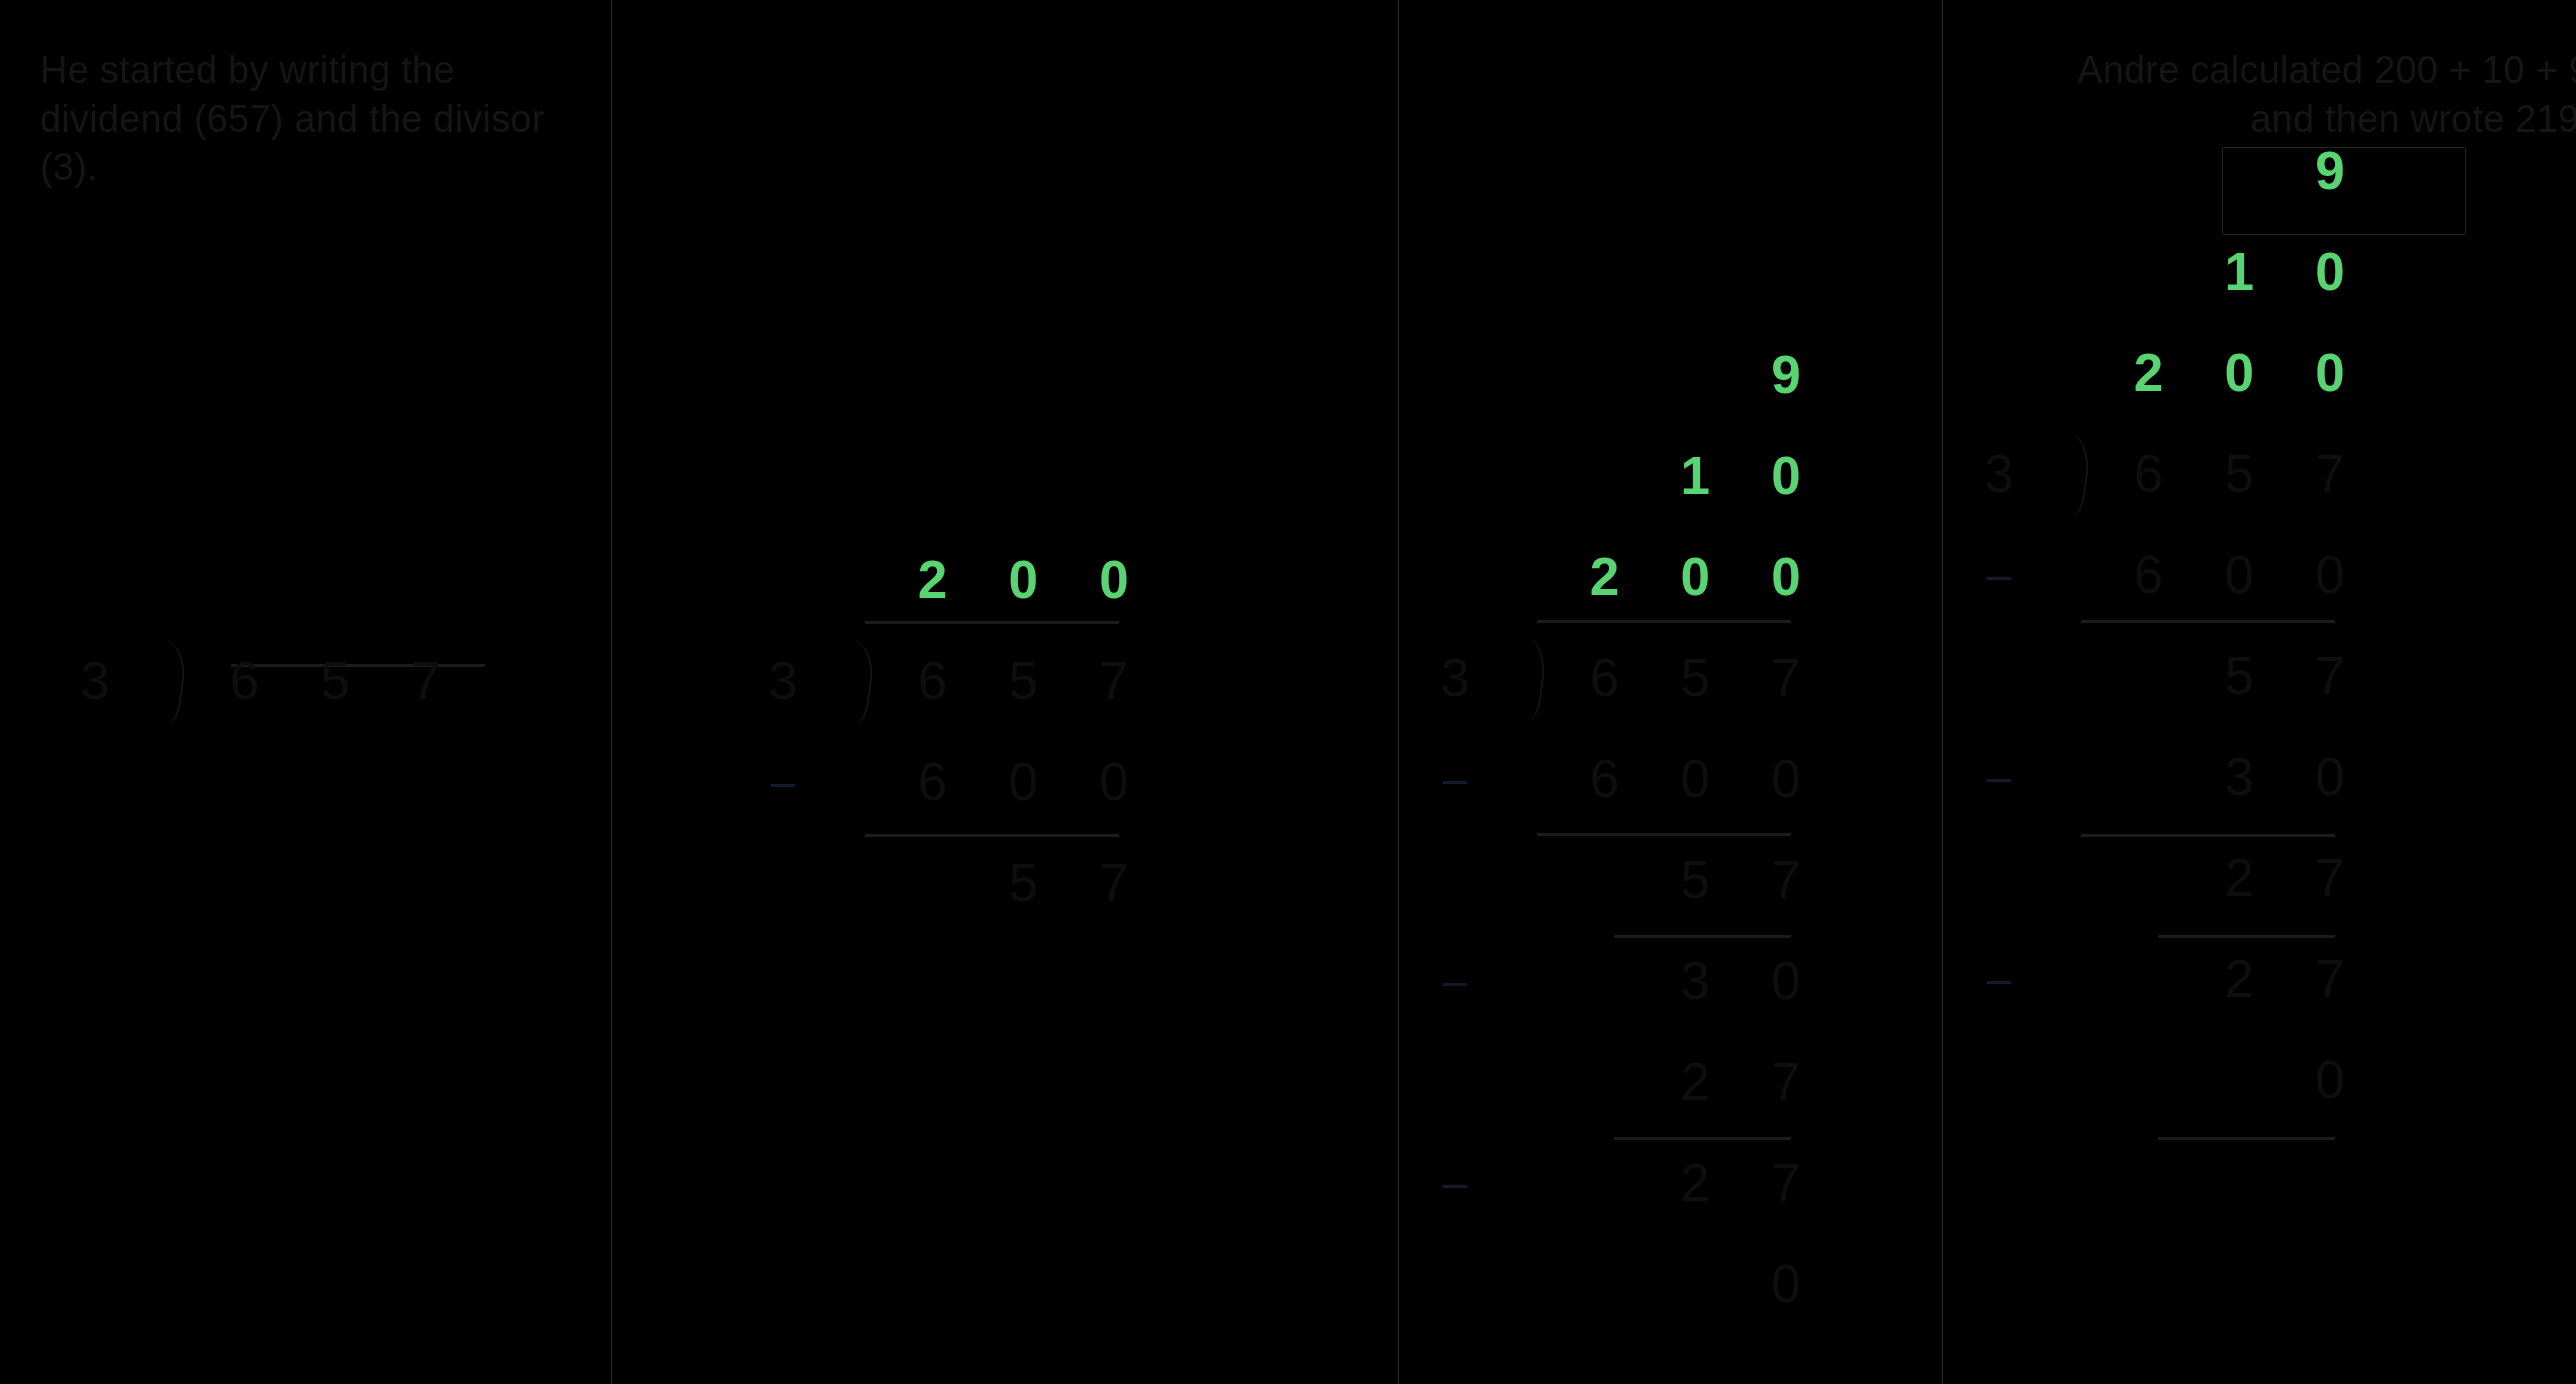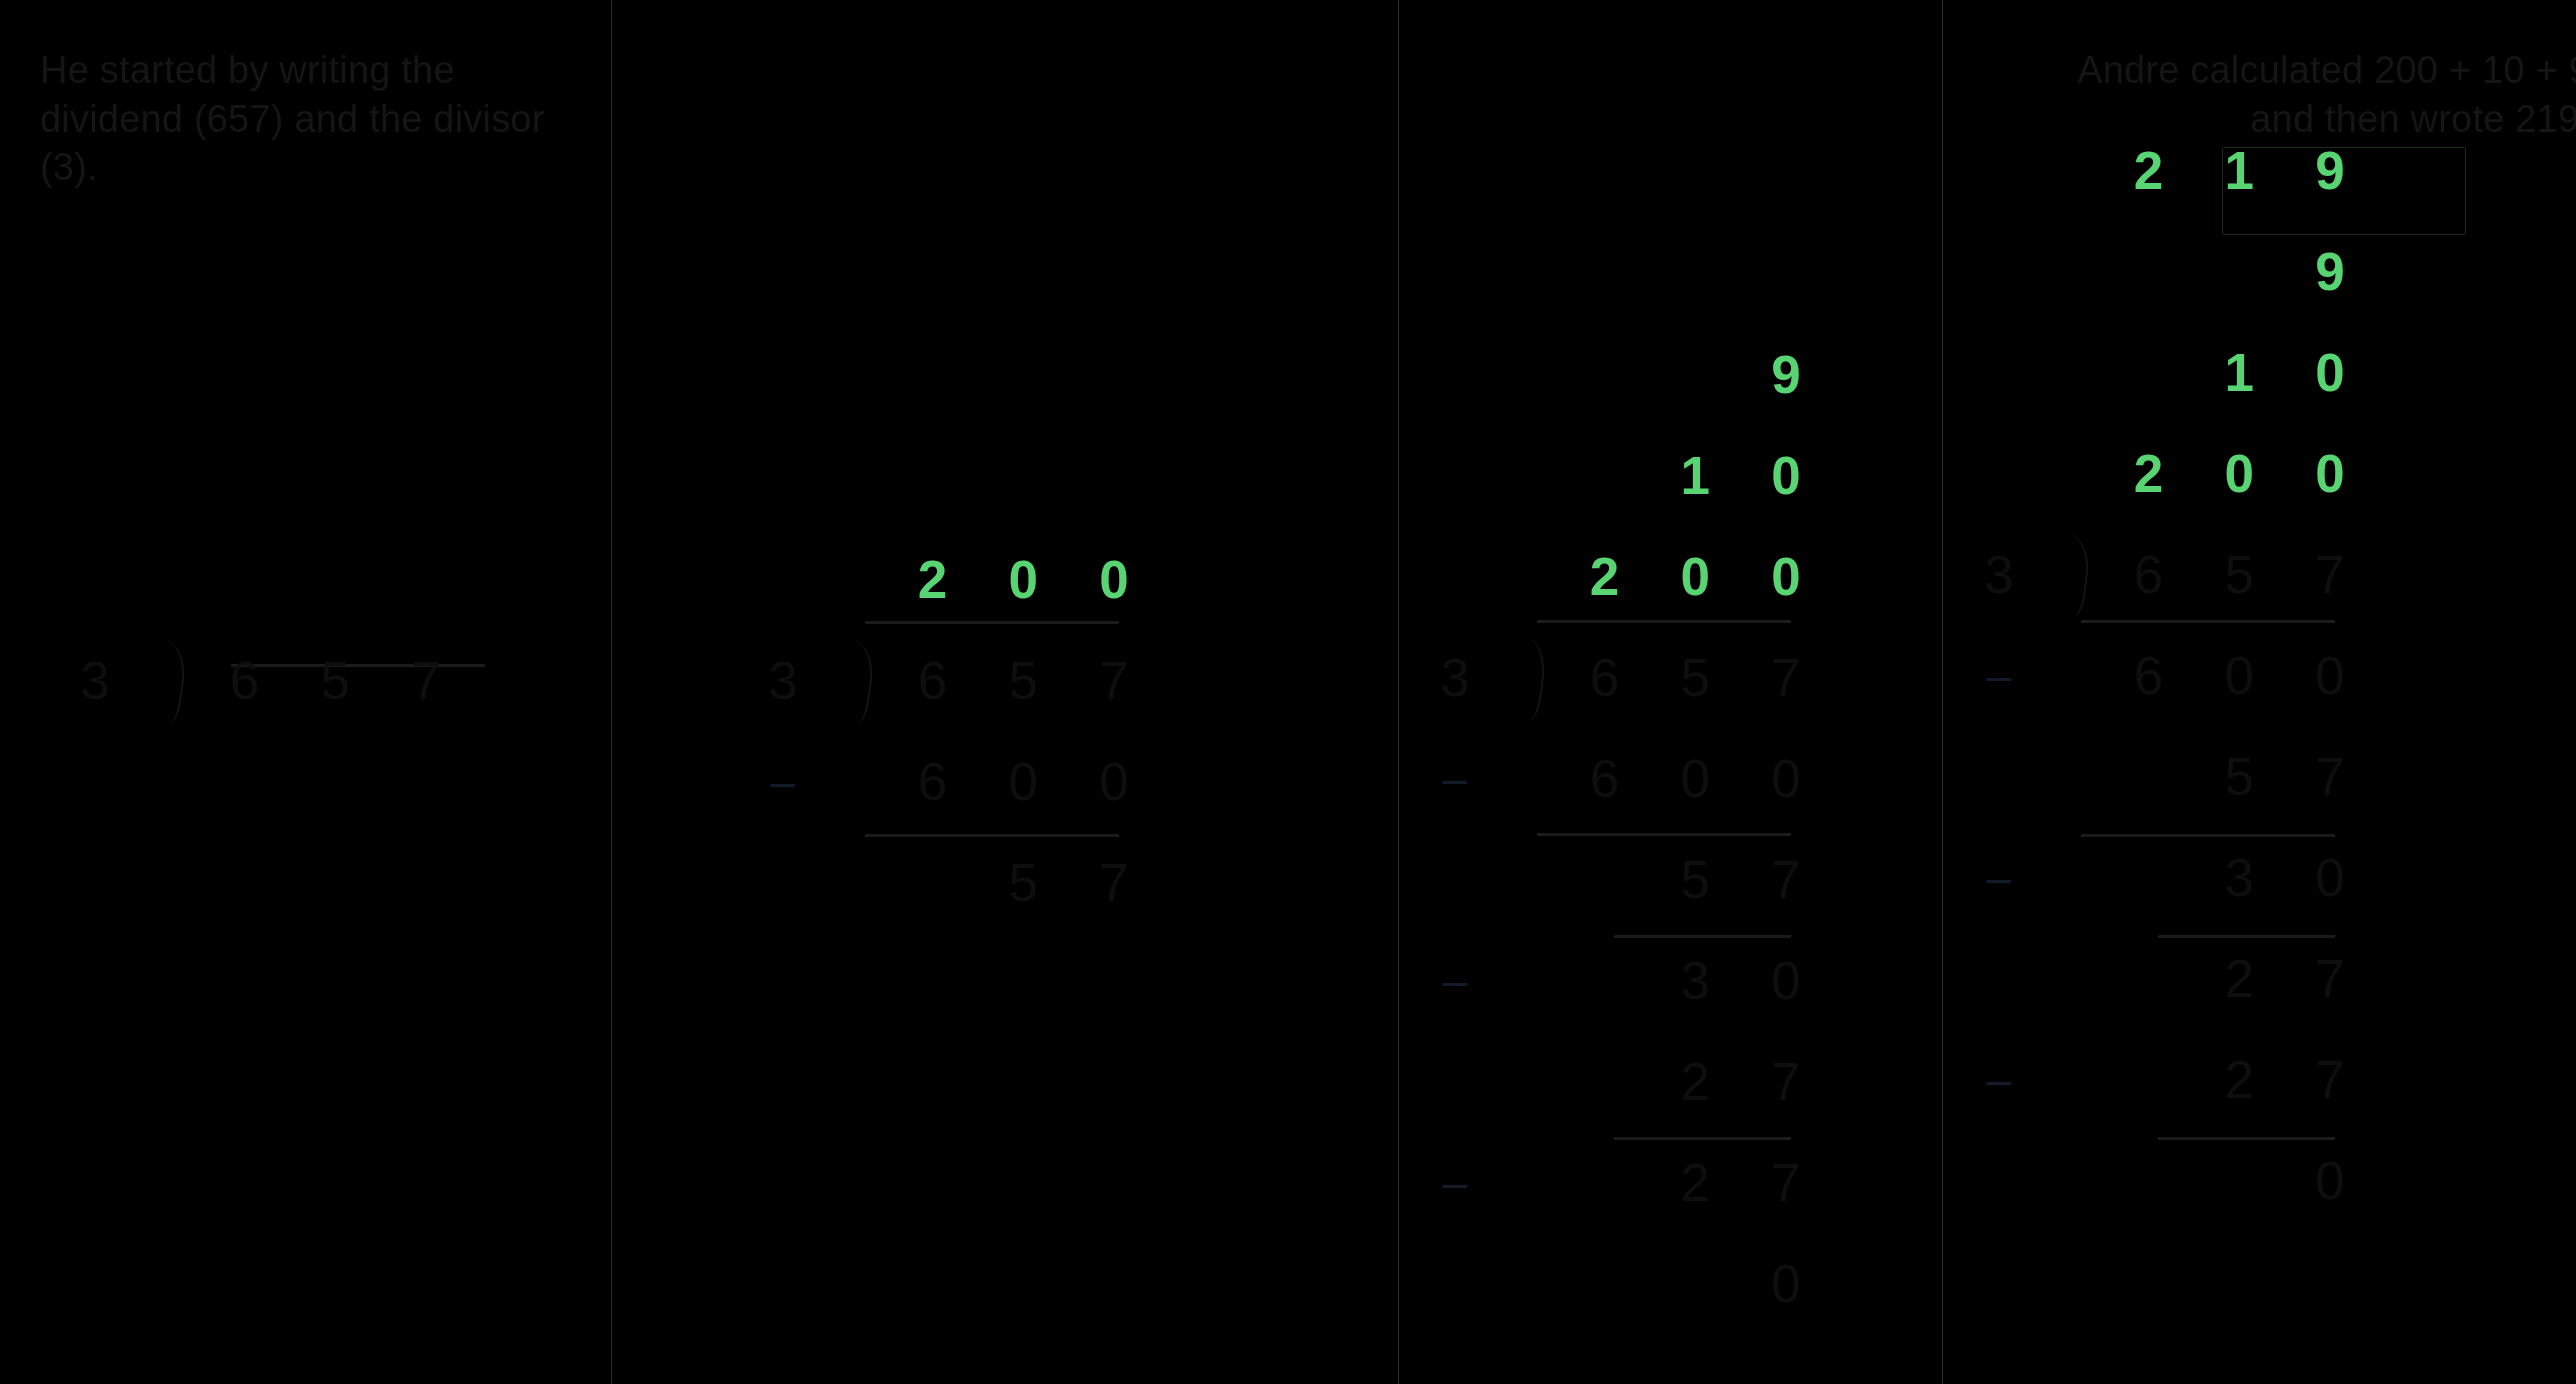--- a/index.html
+++ b/index.html
@@ -275,27 +275,20 @@
 </div>
 
 <div class="panel" style="left:1942px;width:634px;">
 
   <div class="caption" style="left:76px; top:46px; width:572px; text-align:right;">Andre calculated 200 + 10 + 9 and then wrote 219.</div>
 
   <div class="work" style="left:19px; top:120px;">
 
     <div class="hl-box" style="left:261px; top:27px; width:242px; height:86px;"></div>
 
-    <div class="quot-row">
-      <span class="cell"></span>
-      <span class="bracket"></span>
-      <span class="cell digit-green">2</span>
-      <span class="cell digit-green">1</span>
-      <span class="cell digit-green">9</span>
-    </div>
 
     <div class="quot-row">
       <span class="cell"></span>
       <span class="bracket"></span>
       <span class="cell digit-green"></span>
       <span class="cell digit-green"></span>
       <span class="cell digit-green">9</span>
     </div>
 
     <div class="quot-row">

